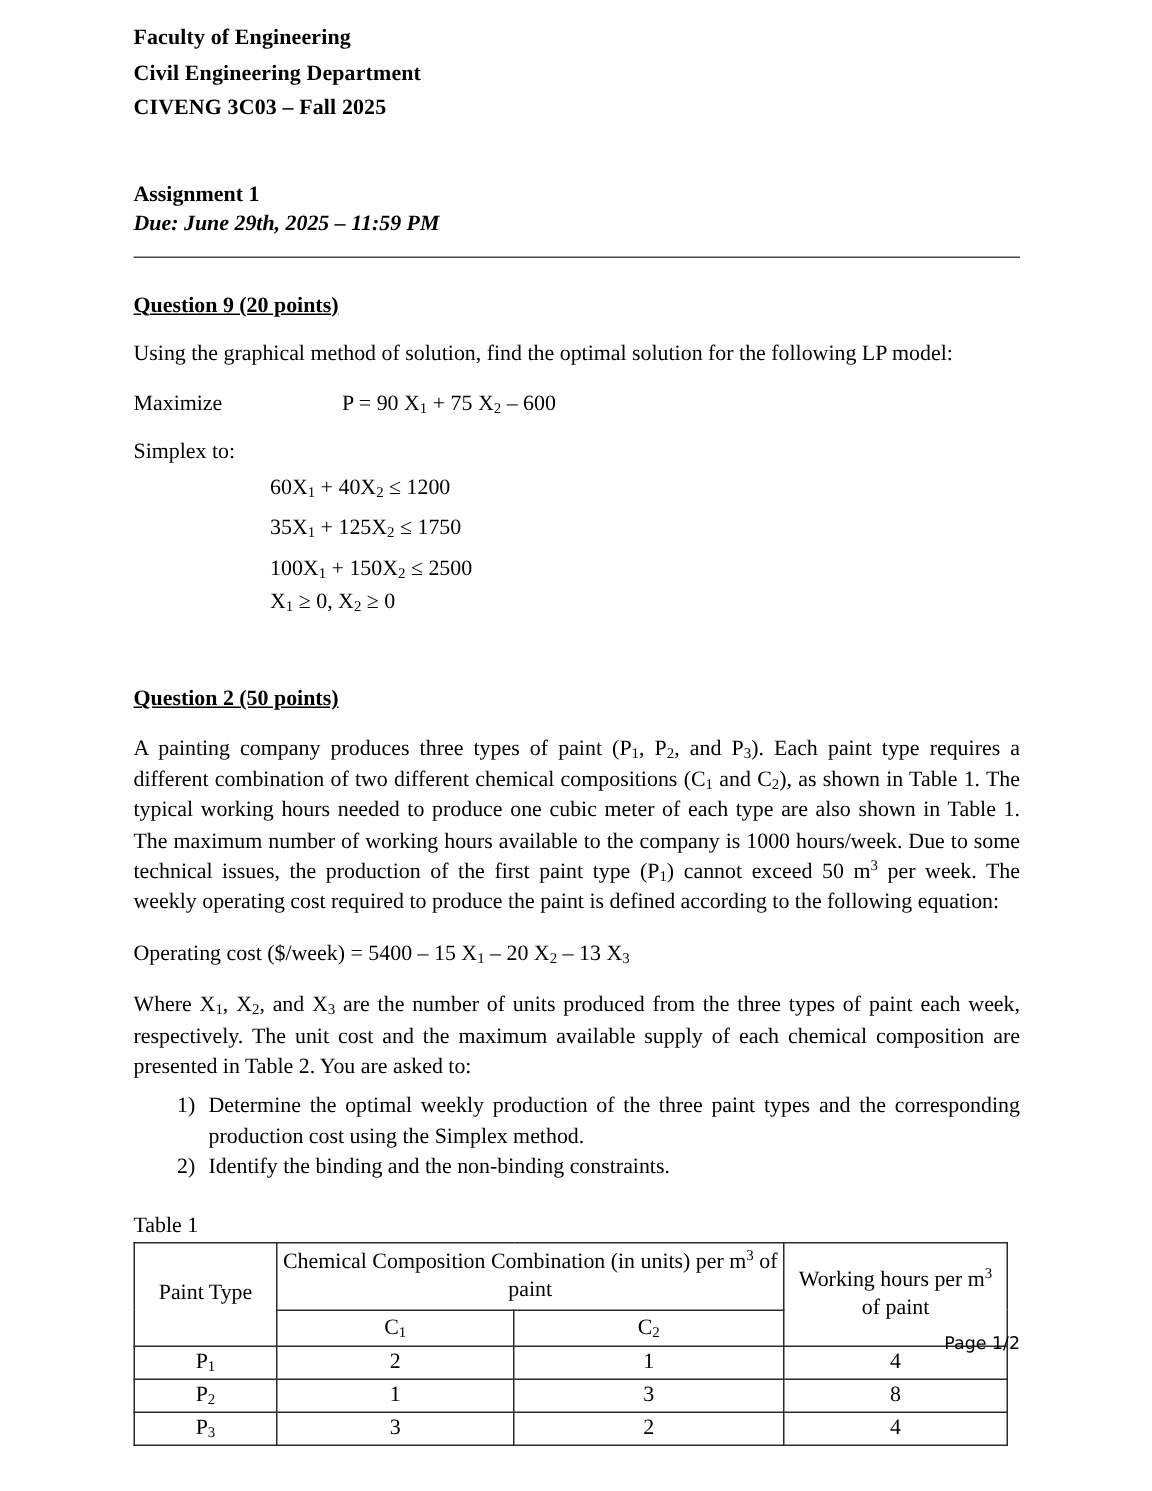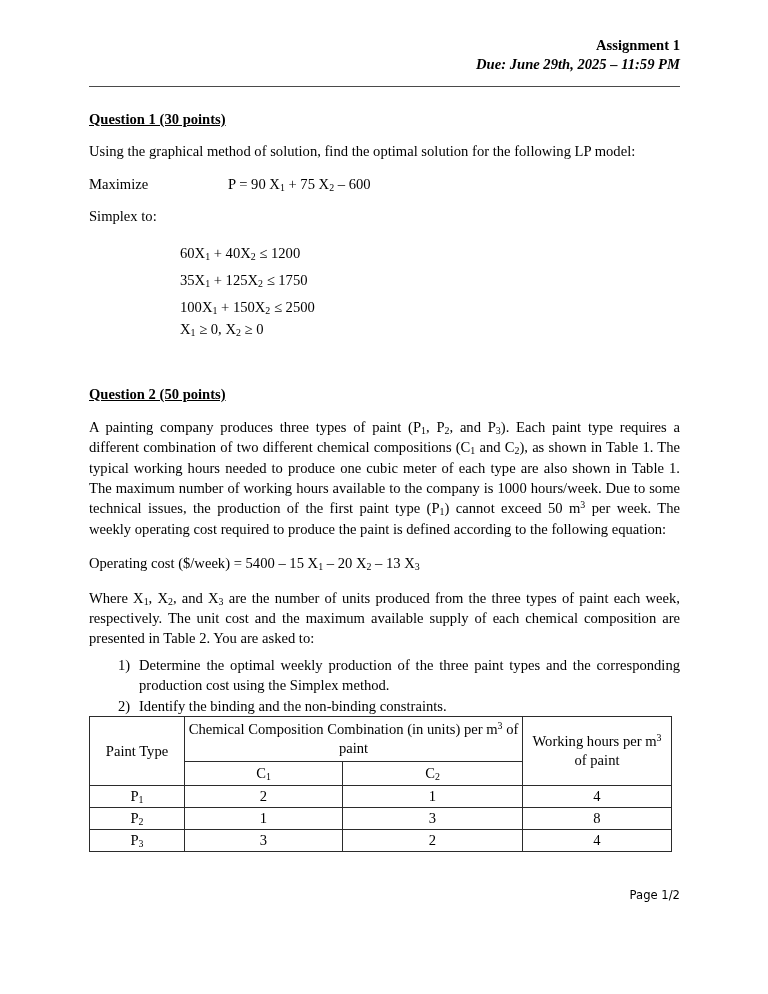--- a/index.html
+++ b/index.html
@@ -26,21 +26,21 @@
   .hdr {
     font-weight: bold;
     font-size: 14.6px;
     line-height: 23.5px;
     letter-spacing: 0.1px;
   }
   .hdr-block { padding-top: 14px; }
 
   
   .title-block {
-    text-align: right;
+    text-align: left;
     margin-top: 36px;
   }
   .title-main {
     font-weight: bold;
     font-size: 14.6px;
     line-height: 19px;
   }
   .title-due {
     font-weight: bold;
     font-style: italic;
@@ -82,21 +82,21 @@
     position: relative;
     height: 20px;
   }
   .obj-label { position: absolute; left: 0; top: 0; }
   .obj-expr  { position: absolute; left: 91px; top: 0; margin-left: 48px; }
 
   .subject-label { margin-top: 12px; }
 
   .constraints {
     margin-left: 91px;
-    margin-top: 16px;
+    margin-top: 4px;
   }
   .cons-line { line-height: 20px; }
   .cons-line.sp { margin-top: 7px; }
   .cons-line.tight { margin-top: 2px; }
 
   
   .olist {
     margin: 6px 0 0 0;
     padding: 0;
     list-style: none;
@@ -158,29 +158,34 @@
     font-family: "DejaVu Sans", "Liberation Sans", sans-serif;
     font-size: 11.6px;
     color: #000;
   }
 </style>
 </head>
 <body>
 
 <div class="page">
 
+  <div class="hdr-block">
+    <div class="hdr">Faculty of Engineering</div>
+    <div class="hdr">Civil Engineering Department</div>
+    <div class="hdr">CIVENG 3C03 – Fall 2025</div>
+  </div>
 
   <div class="title-block">
     <div class="title-main">Assignment 1</div>
     <div class="title-due">Due: June 29th, 2025 – 11:59 PM</div>
   </div>
   <hr class="rule">
 
   <div class="q1-head-wrap">
-    <span class="qhead">Question 1 (30 points)</span>
+    <span class="qhead">Question 9 (20 points)</span>
   </div>
 
   <div class="body-txt mt-norm">Using the graphical method of solution, find the optimal solution for the following LP model:</div>
 
   <div class="obj-row body-txt">
     <span class="obj-label">Maximize</span>
     <span class="obj-expr">P = 90 X<sub>1</sub> + 75 X<sub>2</sub> – 600</span>
   </div>
 
   <div class="body-txt subject-label">Simplex to:</div>
@@ -200,20 +205,21 @@
 
   <div class="body-txt mt-para">Operating cost ($/week) = 5400 – 15 X<sub>1</sub> – 20 X<sub>2</sub> – 13 X<sub>3</sub></div>
 
   <div class="body-txt para-just mt-para">Where X<sub>1</sub>, X<sub>2</sub>, and X<sub>3</sub> are the number of units produced from the three types of paint each week, respectively. The unit cost and the maximum available supply of each chemical composition are presented in Table 2. You are asked to:</div>
 
   <ol class="olist">
     <li><span class="num">1)</span><span>Determine the optimal weekly production of the three paint types and the corresponding production cost using the Simplex method.</span></li>
     <li><span class="num">2)</span><span>Identify the binding and the non-binding constraints.</span></li>
   </ol>
 
+  <div class="tbl-cap">Table 1</div>
 
   <table class="t1">
     <colgroup>
       <col class="c-paint">
         <col class="c-c1">
         <col class="c-c2">
         <col class="c-wh">
     </colgroup>
     <tbody>
       <tr class="row-h1">

